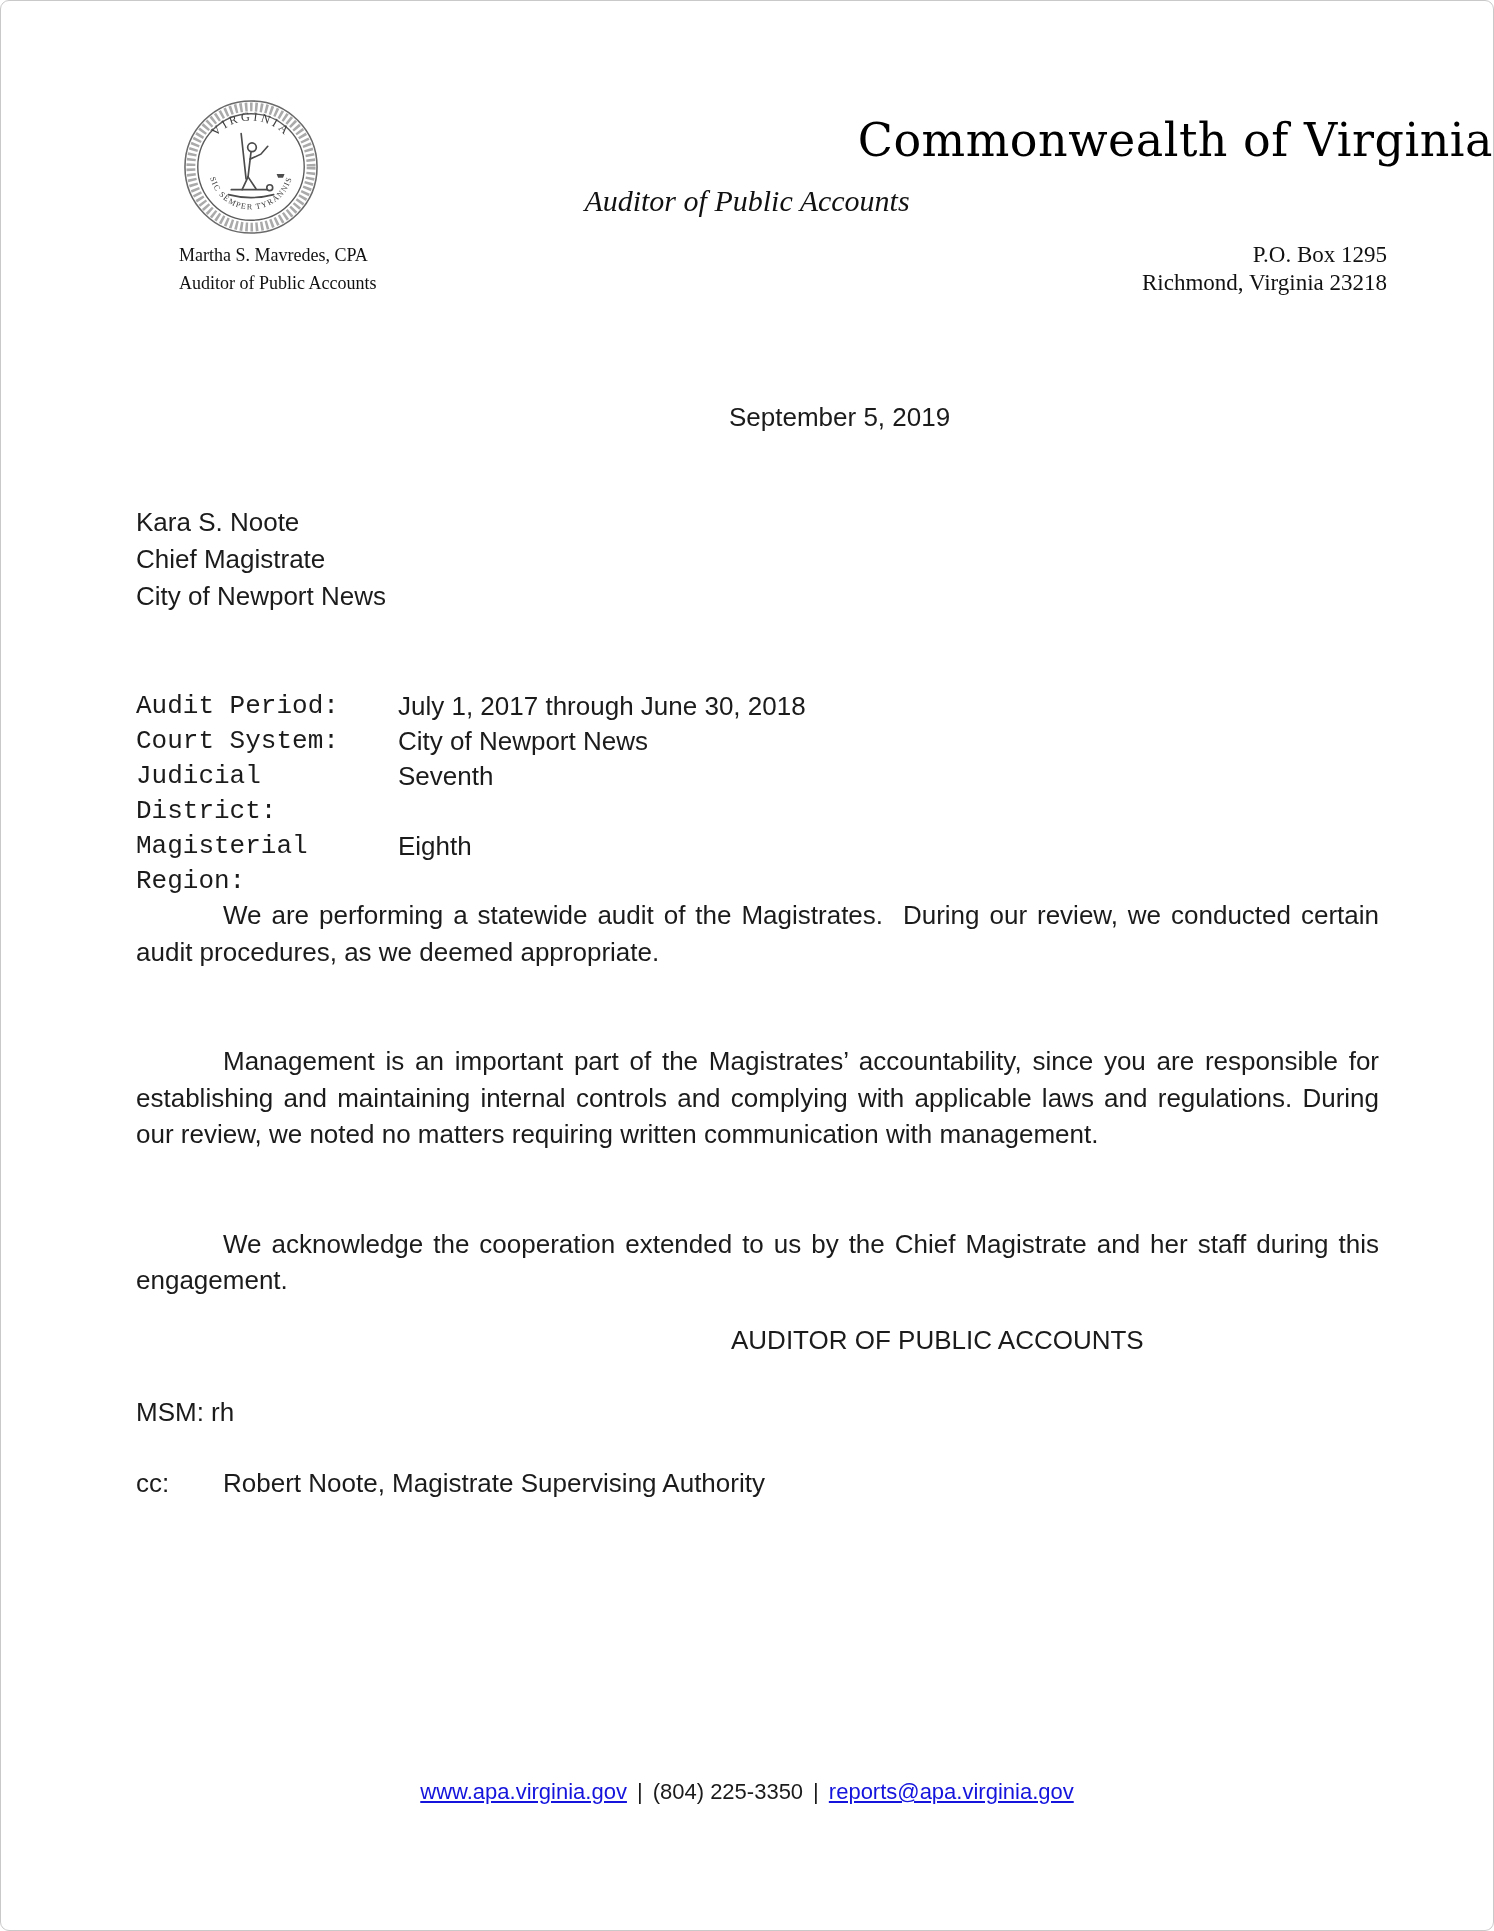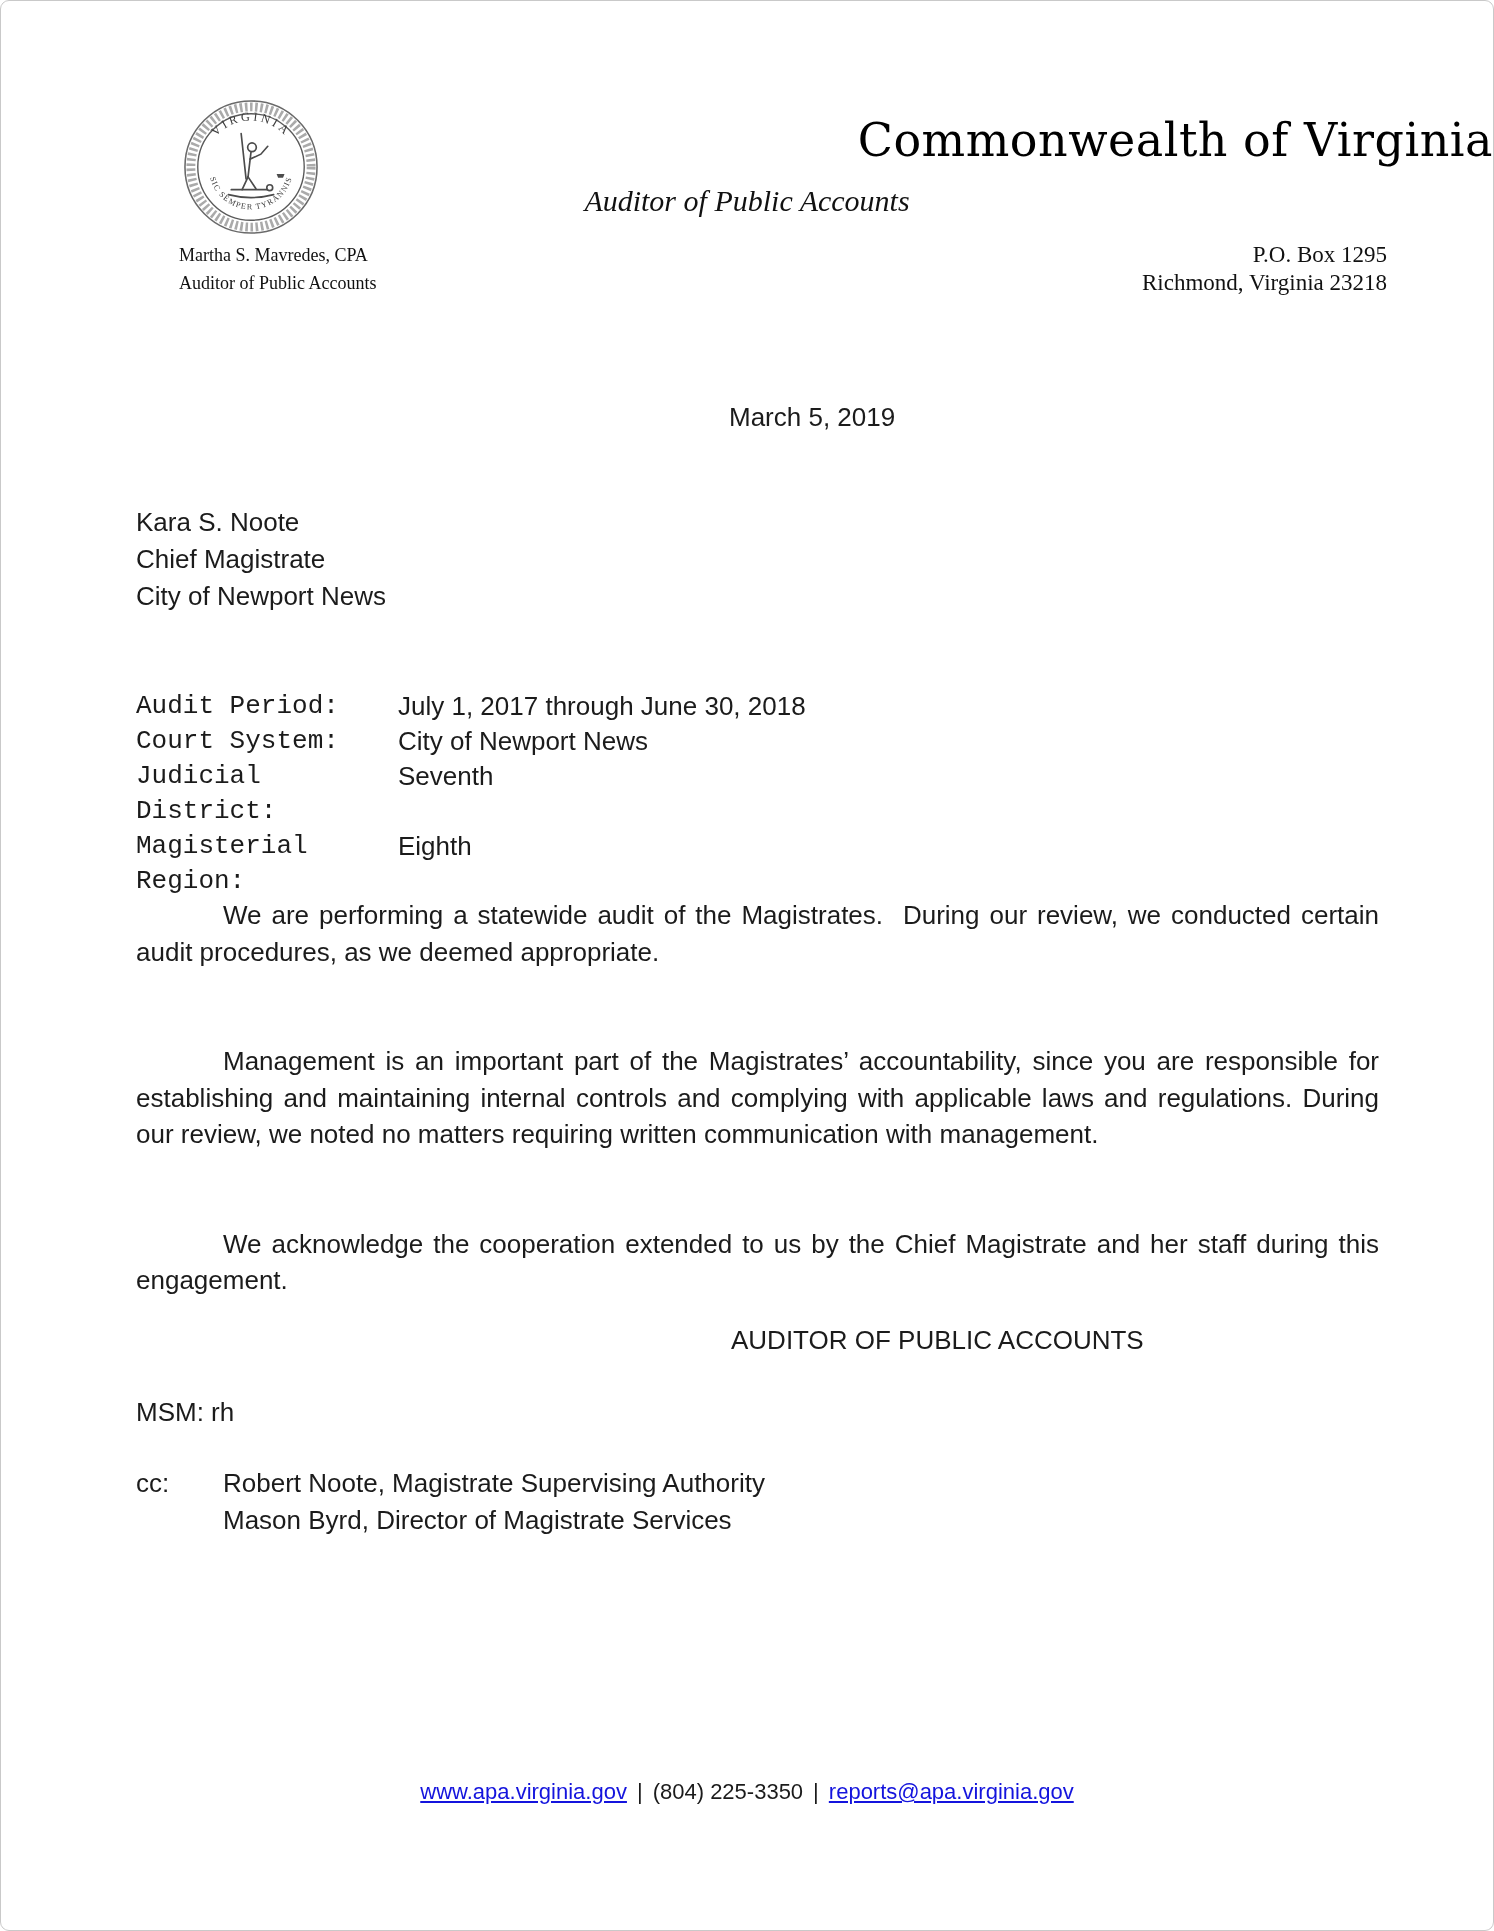--- a/index.html
+++ b/index.html
@@ -102,21 +102,21 @@
   <div class="abs hdr-left">
     <div>Martha S. Mavredes, CPA</div>
     <div>Auditor of Public Accounts</div>
   </div>
 
   <div class="abs hdr-right">
     <div>P.O. Box 1295</div>
     <div>Richmond, Virginia 23218</div>
   </div>
 
-  <div class="abs body-text date-line">March 5, 2019</div>
+  <div class="abs body-text date-line">September 5, 2019</div>
 
   <div class="abs body-text recipient">
     <div>Kara S. Noote</div>
     <div>Chief Magistrate</div>
     <div>City of Newport News</div>
   </div>
 
   <div class="abs body-text audit-table">
     <div class="audit-row">
       <span class="audit-label">Audit Period:</span>
@@ -146,21 +146,20 @@
 
   <div class="abs body-text initials-line">MSM: rh</div>
 
   <div class="abs body-text cc-block">
     <div class="cc-row">
       <span class="cc-label">cc:</span>
       <span>Robert Noote, Magistrate Supervising Authority</span>
     </div>
     <div class="cc-row">
       <span class="cc-label"></span>
-      <span>Mason Byrd, Director of Magistrate Services</span>
     </div>
     <div class="cc-row">
       <span class="cc-label"></span>
     </div>
   </div>
 
   <div class="abs footer">
     <a style="color: rgb(20, 20, 221);">www.apa.virginia.gov</a><span class="sep">|</span><span>(804) 225-3350</span><span class="sep">|</span><a style="color: rgb(20, 20, 221);">reports@apa.virginia.gov</a>
   </div>
 

